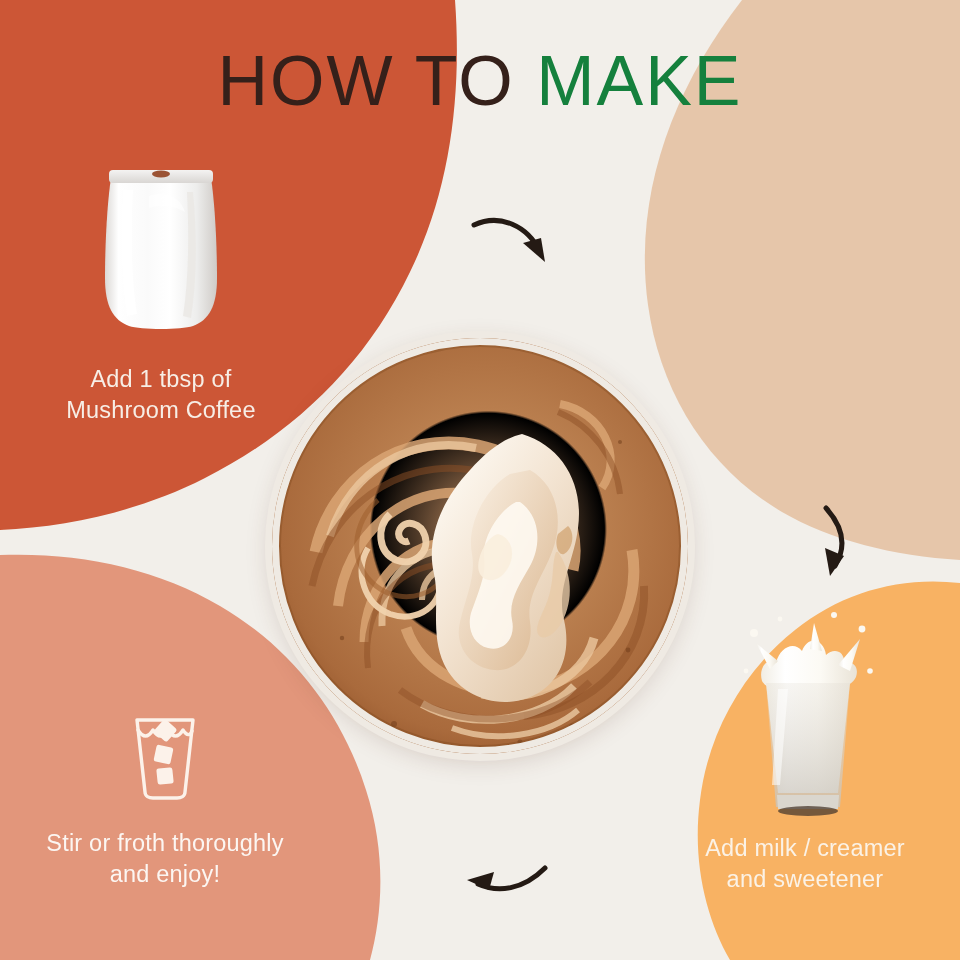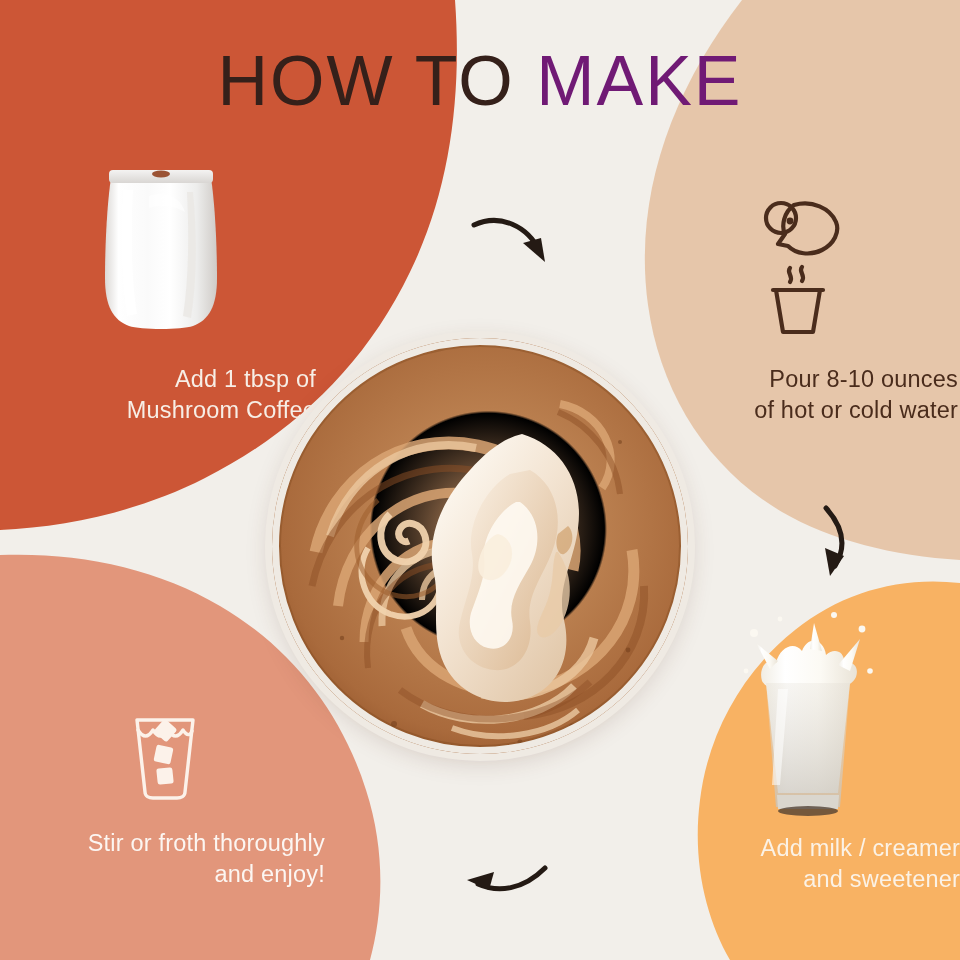--- a/index.html
+++ b/index.html
@@ -32,27 +32,27 @@
     width: 960px;
     text-align: center;
     font-size: 70px;
     letter-spacing: 2px;
     font-weight: 400;
     line-height: 1;
     white-space: nowrap;
     z-index: 30;
   }
   #title .t-dark { color: #35201A; margin-top: 16px; }
-  #title .t-accent { color: #701a75; }
+  #title .t-accent { color: #15803d; }
 
   
   .step {
     position: absolute;
     z-index: 20;
-    text-align: right;
+    text-align: center;
   }
   .step .caption {
     font-size: 23.5px;
     line-height: 1.32;
     font-weight: 400;
     letter-spacing: .2px;
     white-space: pre-line;
   }
   .step .art {
     display: flex;
@@ -162,43 +162,20 @@
 
         <path fill="#ffffff" opacity=".85" d="M26,30 C24,72 24,118 30,156 L40,154 C34,116 34,70 36,30 Z"></path>
         <path fill="#EAE7E4" opacity=".8" d="M96,32 C100,74 100,120 94,158 L86,156 C92,118 92,72 90,32 Z"></path>
         <path fill="#ffffff" opacity=".5" d="M52,36 C70,30 84,38 88,52 C78,46 64,44 52,48 Z"></path>
       </svg>
     </div>
     <div class="caption">Add 1 tbsp of
 Mushroom Coffee</div>
   </div>
 
-  <div class="step" id="step-2">
-    <div class="art">
-      <svg width="110" height="142" viewBox="0 0 110 142">
-        <g fill="none" stroke="#4A2C1C" stroke-width="4.2" stroke-linecap="round" stroke-linejoin="round">
-
-          <circle cx="33" cy="22" r="15"></circle>
-
-          <path d="M46,9 C64,4 82,12 88,26 C92,36 86,48 74,54
-                   C62,60 48,58 40,50 L30,48 L37,38 C33,30 36,16 46,9 Z"></path>
-
-          <circle cx="42" cy="25" r="3.4" fill="#4A2C1C" stroke="none"></circle>
-
-          <path d="M42,72 C38,77 46,80 42,86"></path>
-          <path d="M54,71 C50,76 58,79 54,85"></path>
-
-          <path d="M28,94 L72,94 L65,136 L35,136 Z"></path>
-          <line x1="25" y1="94" x2="75" y2="94"></line>
-        </g>
-      </svg>
-    </div>
-    <div class="caption">Pour 8-10 ounces
-of hot or cold water</div>
-  </div>
 
   <div class="step" id="step-4">
     <div class="art">
       <svg width="76" height="92" viewBox="0 0 76 92">
         <g fill="none" stroke="#FCF2EA" stroke-width="3.4" stroke-linecap="round" stroke-linejoin="round">
           <path d="M10,10 L66,10 L58,82 C58,86 54,88 50,88 L26,88
                    C22,88 18,86 18,82 Z"></path>
           <path d="M11,20 C16,28 21,28 26,20 C31,28 36,28 41,20
                    C46,28 51,28 56,20 C60,26 63,26 65,21"></path>
         </g>

